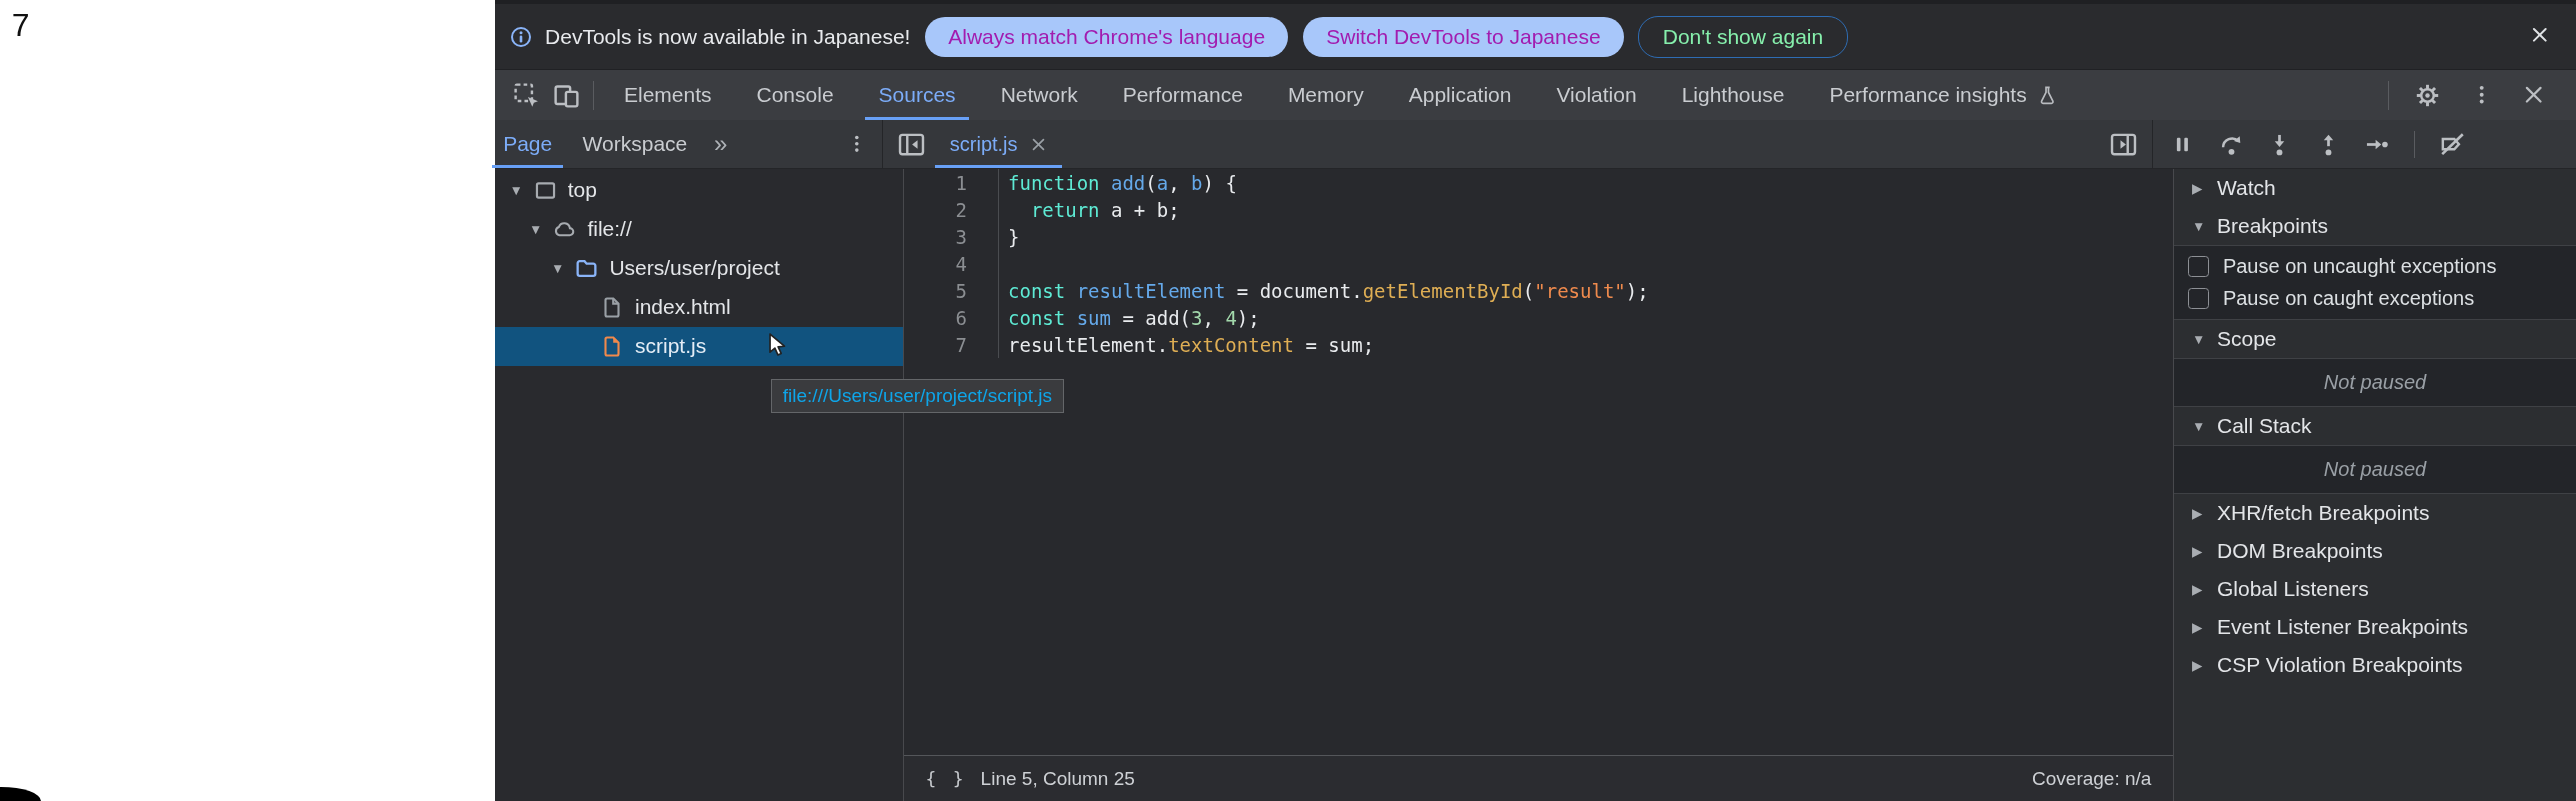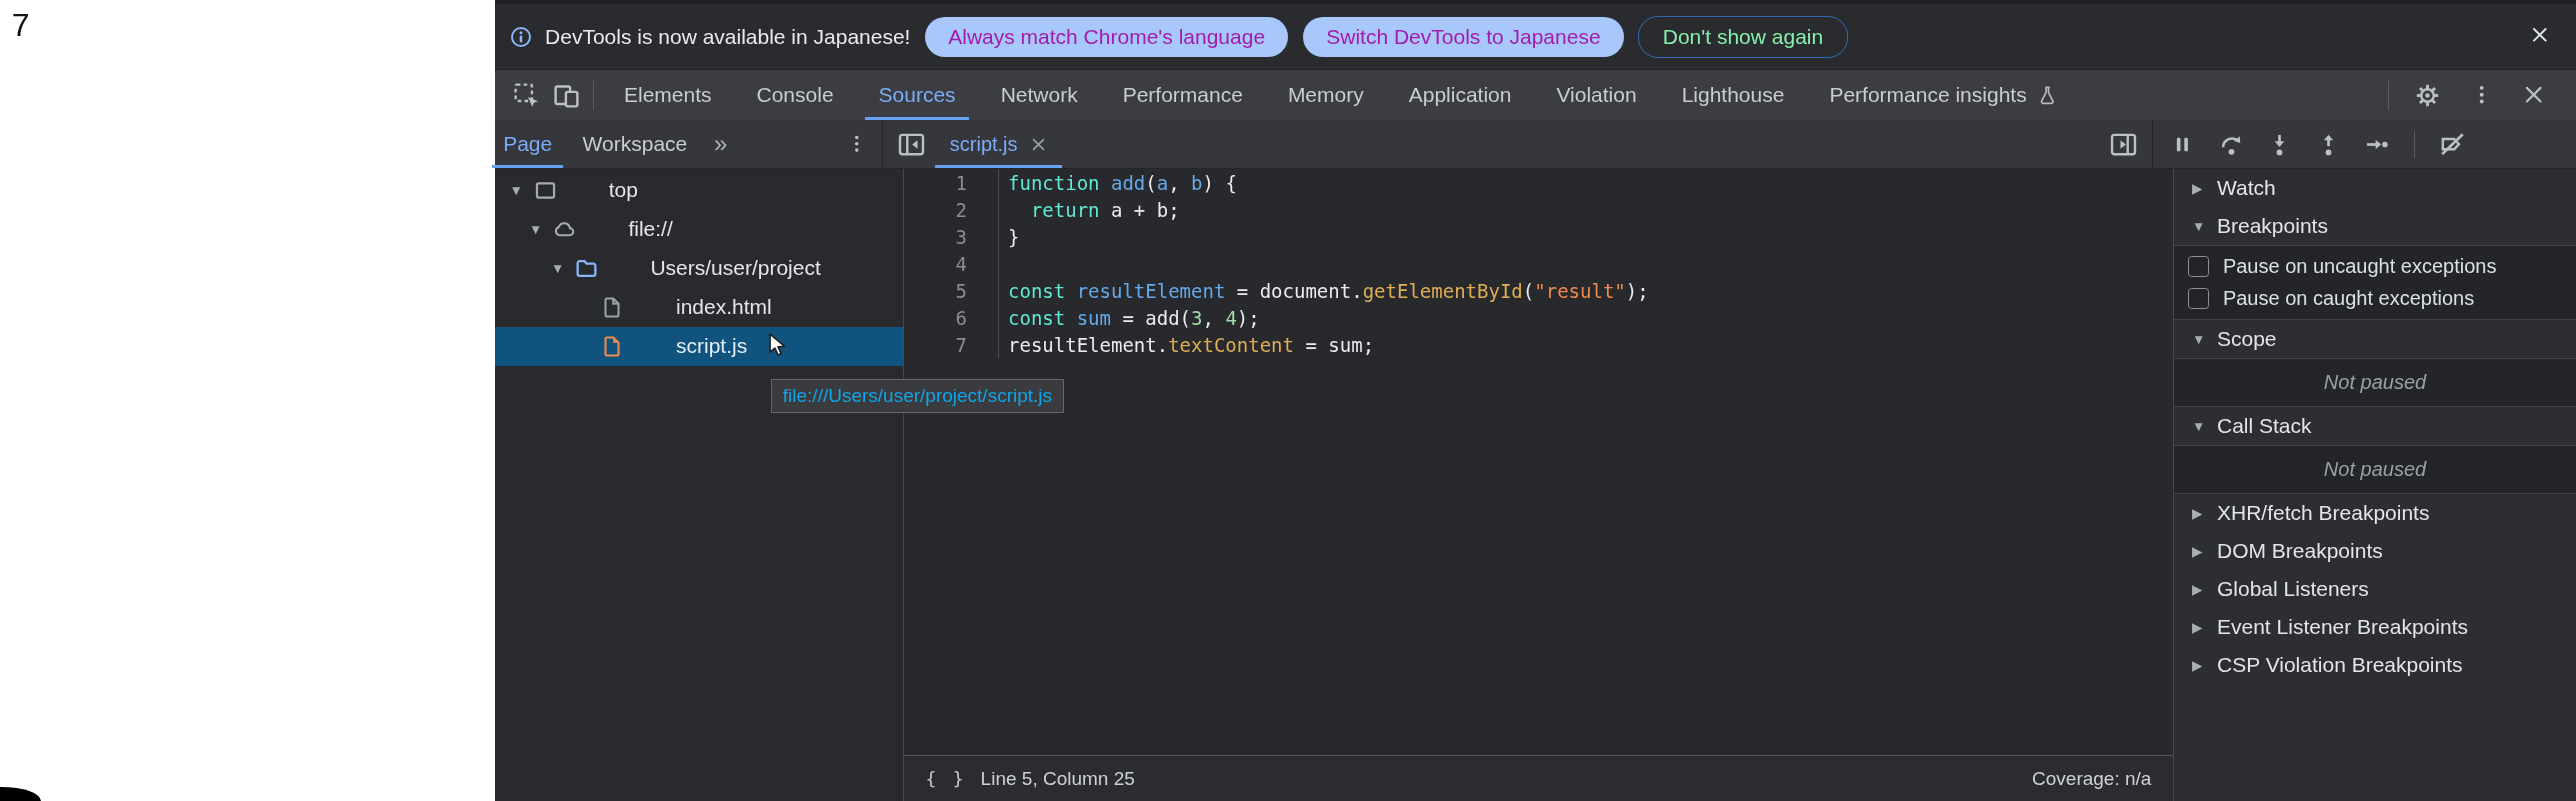--- a/index.html
+++ b/index.html
@@ -61,21 +61,21 @@
   .sidebar-header .vsep{height:27px;margin:0 1.8px;}
 
   
   .content{position:absolute;top:169px;left:0;right:0;bottom:0;display:flex;}
   .nav-pane{width:409px;flex:none;background:#292a2e;border-right:0.9px solid #48494d;box-sizing:border-box;position:relative;}
   .tree{padding-top:1.8px;}
   .trow{height:39px;display:flex;align-items:center;font-size:21px;color:#e4e6e9;white-space:nowrap;cursor:default;}
   .trow.selected{background:#11537f;color:#e4edf6;}
   .exp{width:23.4px;font-size:13.5px;color:#a9adb2;flex:none;}
   .ticon{width:25px;margin-right:10px;flex:none;display:inline-flex;}
-  .tlabel{overflow:hidden;margin-left:41px;}
+  .tlabel{overflow:hidden;}
   .cursor{position:absolute;left:269px;top:162px;z-index:6;}
 
   .editor-pane{width:1270px;flex:none;background:#28292d;border-right:0.9px solid #48494d;box-sizing:border-box;display:flex;flex-direction:column;}
   .code{flex:1;font-family:"DejaVu Sans Mono",monospace;font-size:19px;}
   .cline{height:27px;display:flex;align-items:center;}
   .ln{width:95px;box-sizing:border-box;padding-right:31px;text-align:right;color:#8b8e92;
     border-right:0.9px solid #4a4c50;flex:none;align-self:stretch;display:flex;align-items:center;justify-content:flex-end;cursor:default;}
   .lt{padding-left:9px;white-space:pre;}
   .lt span{white-space:pre;}
   .tok-keyword{color:#5eead4;}

